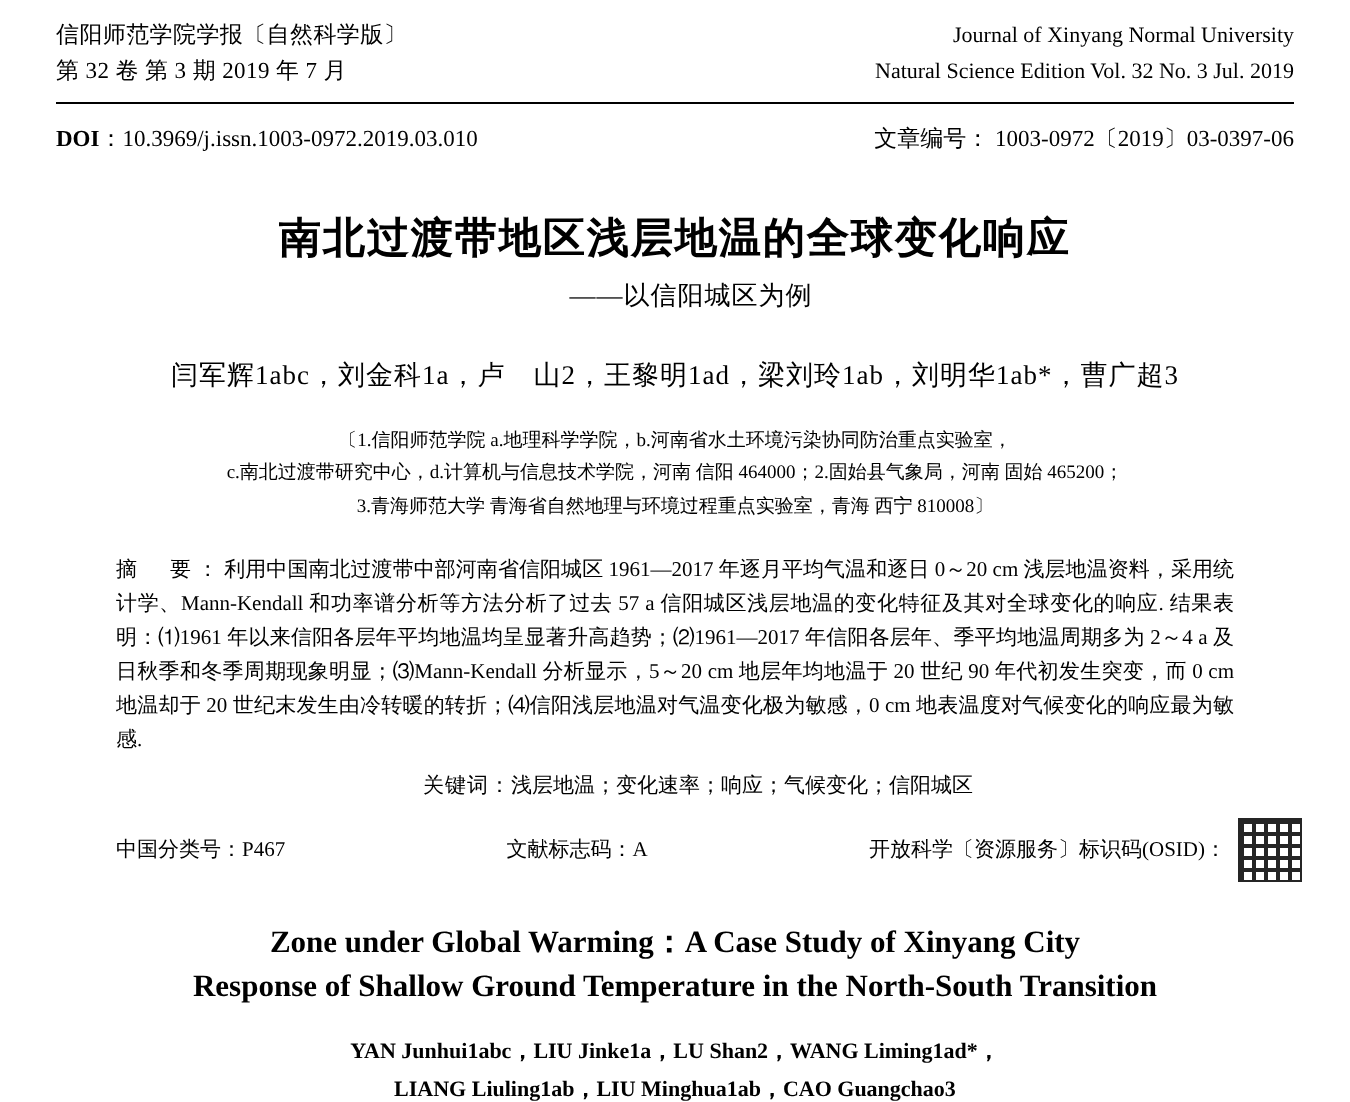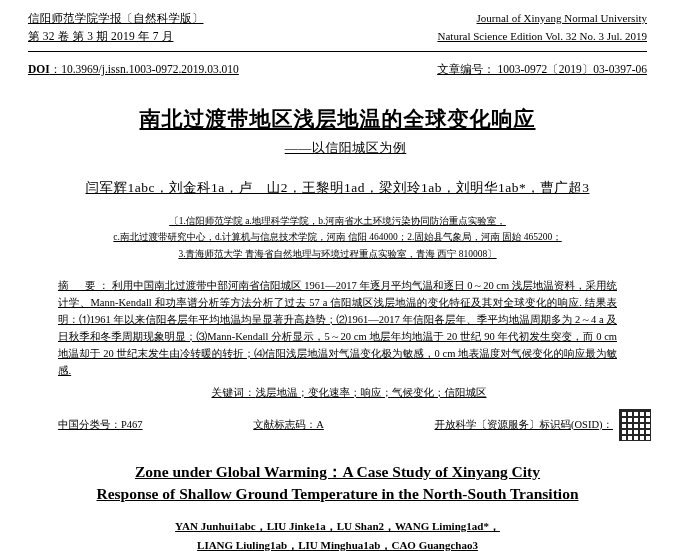--- a/index.html
+++ b/index.html
@@ -14,21 +14,20 @@
     color: #000000;
     position: relative;
     overflow: hidden;
   }
   .page {
     position: relative;
     width: 675px;
     height: 424px;
     padding: 0;
     box-sizing: border-box;
-    text-decoration: underline;
   }
 
   
   .header {
     display: flex;
     justify-content: space-between;
     align-items: flex-start;
     padding: 10px 28px 0 28px;
     box-sizing: border-box;
   }

